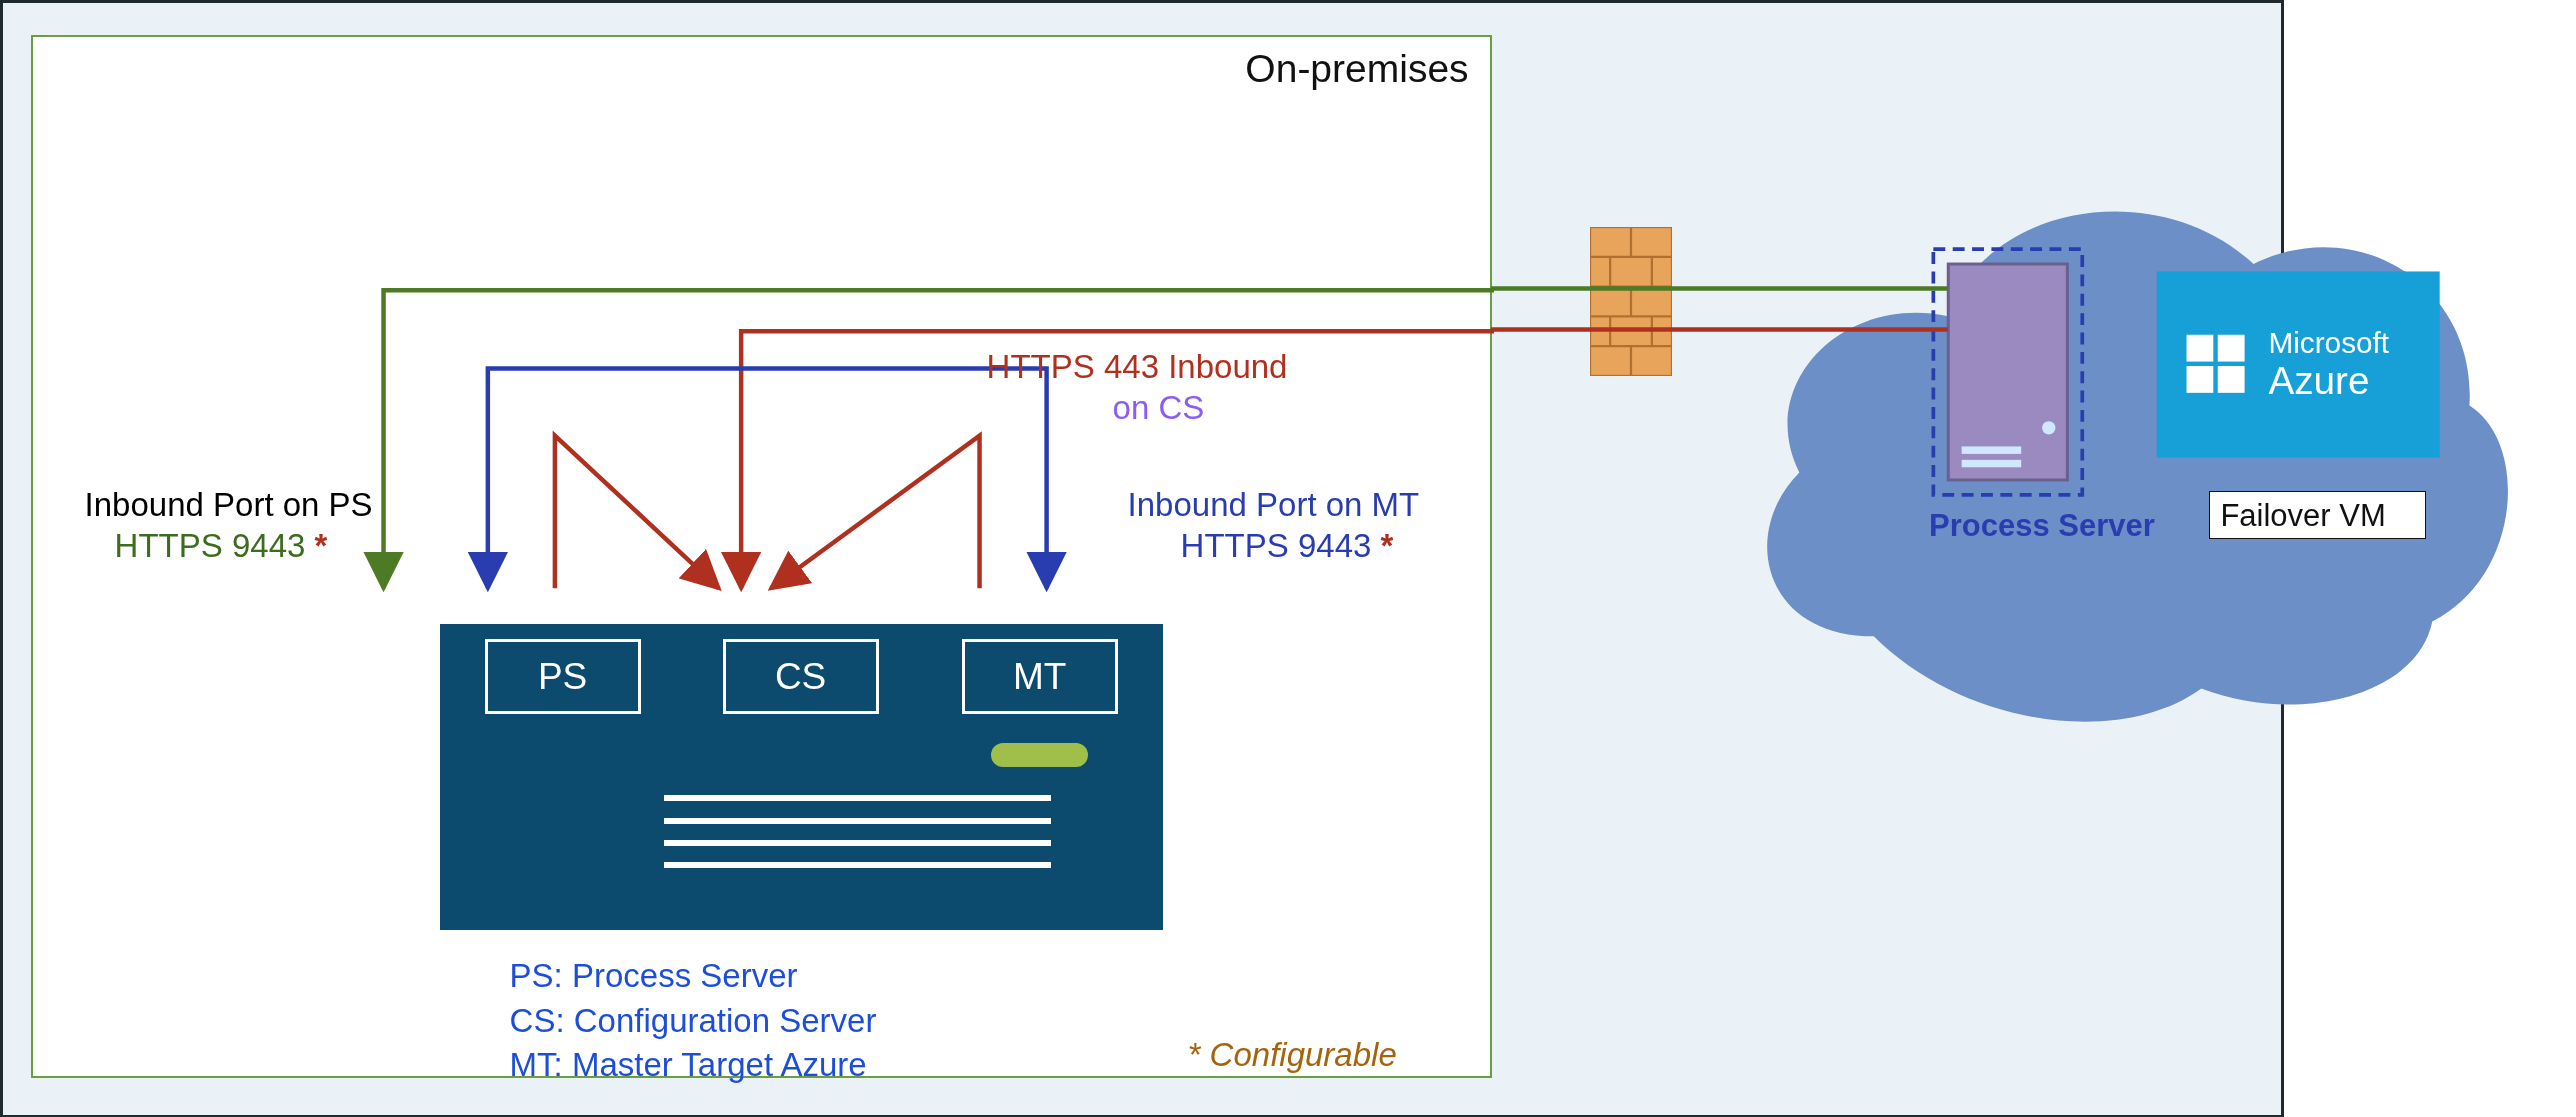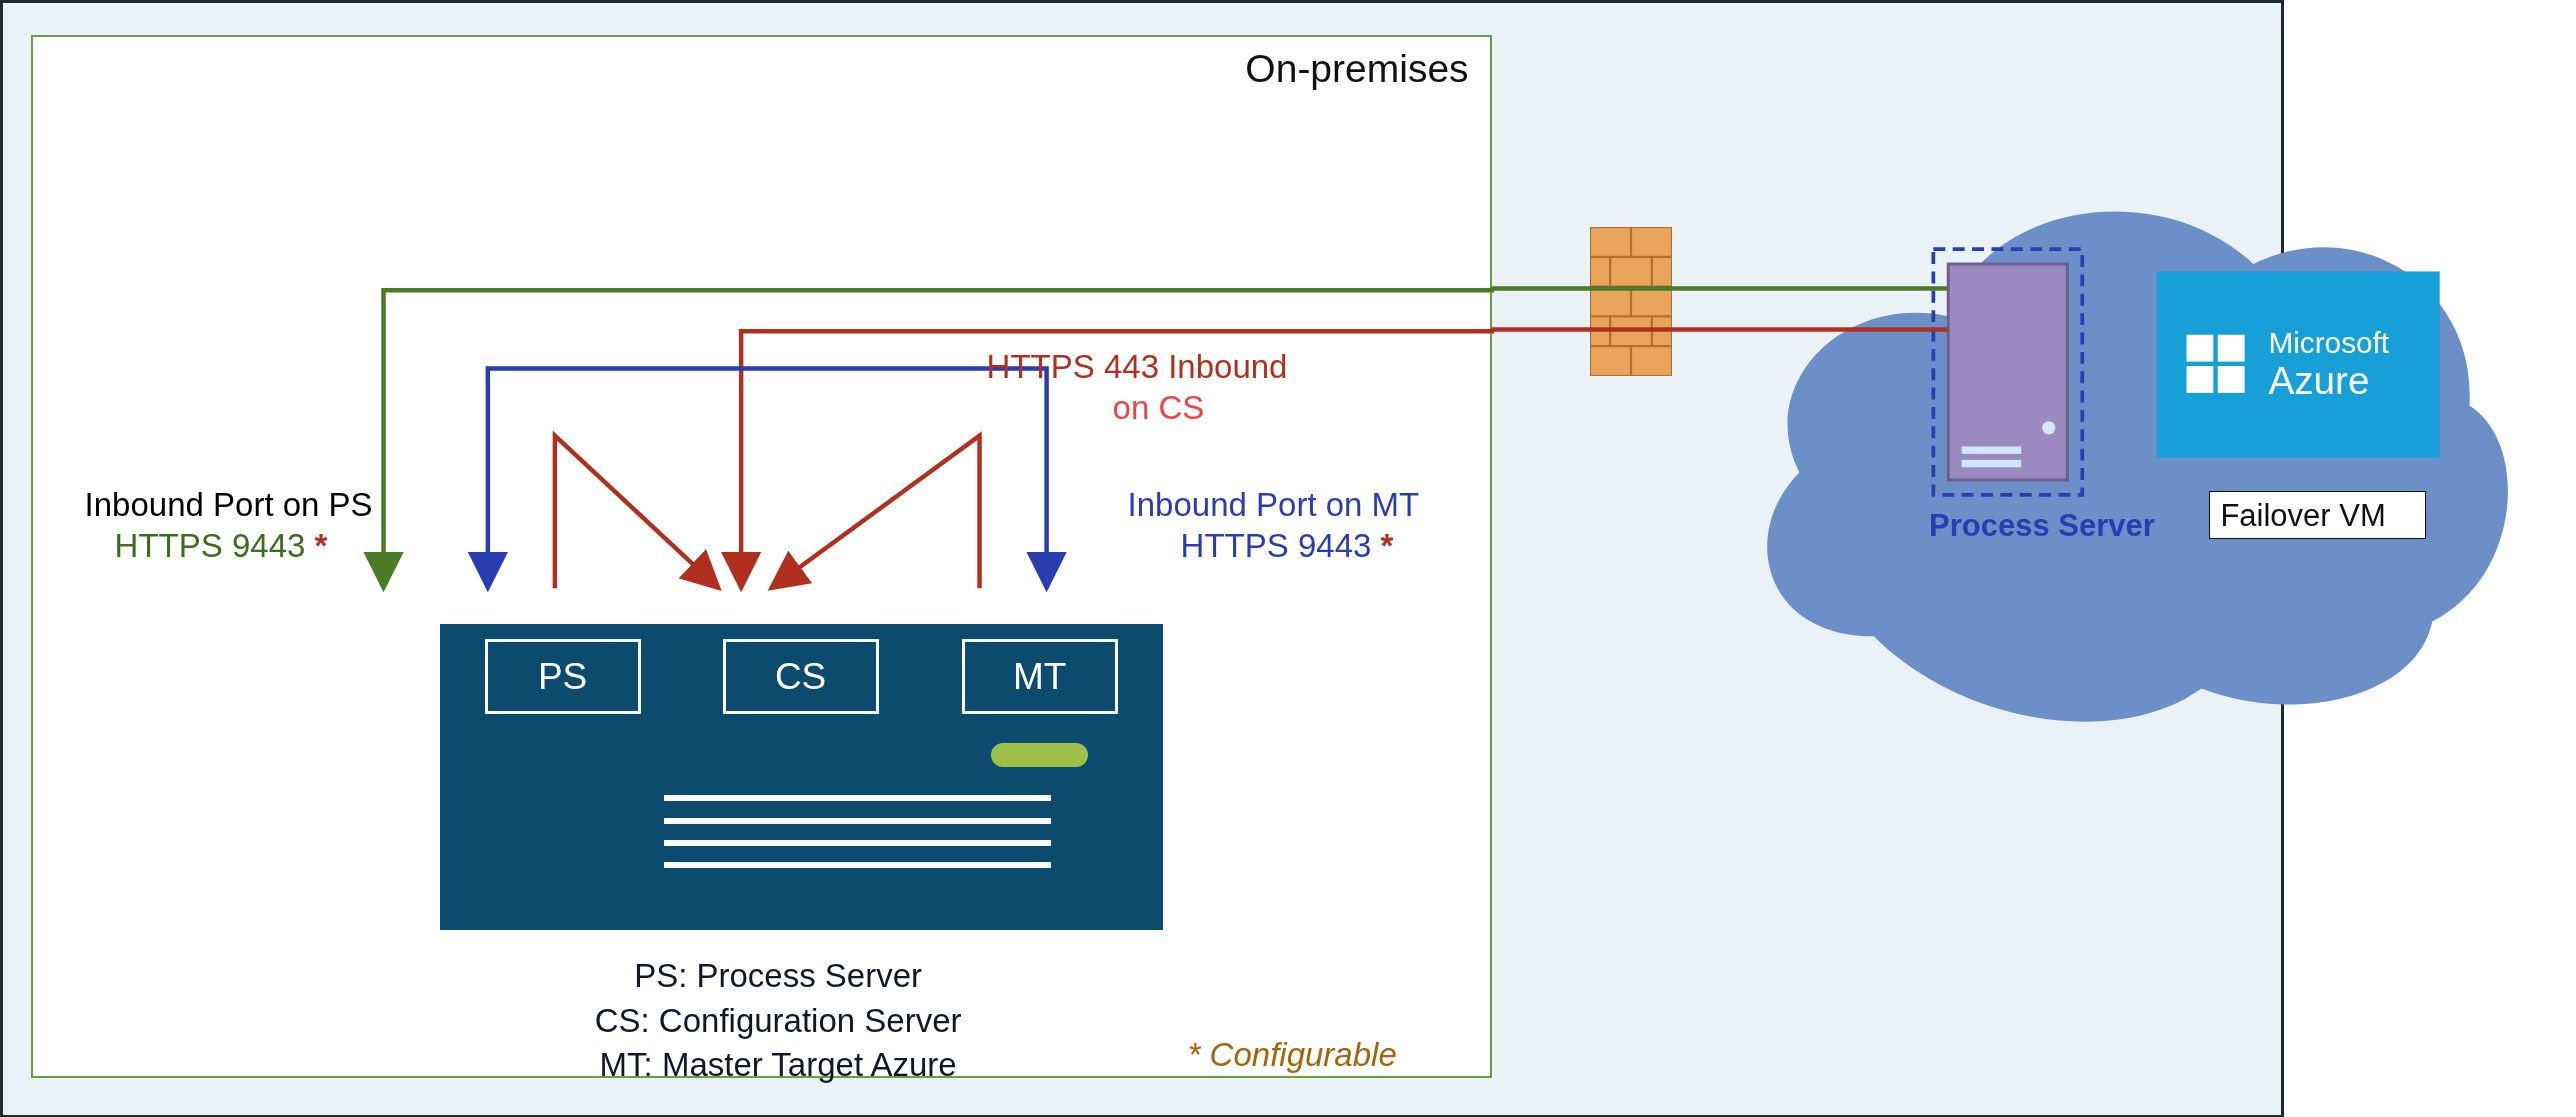--- a/index.html
+++ b/index.html
@@ -7,29 +7,29 @@
   .onprem{position:absolute;left:27.6px;top:32px;width:1461px;height:1043px;background:#fff;border:2.2px solid #6b9e3f;box-sizing:border-box}
   .onprem-title{position:absolute;top:10.4px;right:21px;font-size:39px;color:#111}
   
   .server{position:absolute;left:407px;top:587px;width:723px;height:306px;background:#0c4a6e}
   .slot{position:absolute;top:15px;width:156px;height:75px;border:3px solid #fff;box-sizing:border-box;color:#fff;font-size:37px;display:flex;align-items:center;justify-content:center}
   .slot-ps{left:45px}
   .slot-cs{left:283px}
   .slot-mt{left:522px}
   .led{position:absolute;left:551px;top:119px;width:97px;height:24px;border-radius:12px;background:#9fbf4a}
   .bar{position:absolute;left:224px;height:6px;background:#fff;width:387px}
-  .legend{position:absolute;left:477px;top:917px;width:537px;font-size:33px;color:#0f172a;text-align:center;line-height:1.35}
+  .legend{position:absolute;left:477px;top:917px;width:537px;font-size:33px;color:#1d4ed8;line-height:1.35}
   .configurable{position:absolute;left:1155px;top:999px;font-size:33px;color:#a4640c;font-style:italic}
   
   .lbl{position:absolute;font-size:33px;line-height:1.25;text-align:left}
   .lbl-ps1{left:52px;top:447px;color:#000000}
   .lbl-ps2{left:82px;top:488px;color:#3d6c1e}
   .asterisk{color:#b03020;font-weight:bold}
   .lbl-cs1{left:954px;top:309px;color:#b03020}
-  .lbl-cs2{left:1080px;top:350px;color:#ef4444}
+  .lbl-cs2{left:1080px;top:350px;color:#8b5cf6}
   .lbl-mt1{left:1095px;top:447px;color:#2a3db0}
   .lbl-mt2{left:1148px;top:488px;color:#2a3db0}
   
   .cloud{position:absolute;left:1714px;top:127px;width:805px;height:618px}
   .ps-label{position:absolute;left:1926px;top:505px;font-size:31px;color:#2a3db0;font-weight:700}
   .fo-label{position:absolute;left:2206px;top:488px;width:194px;font-size:31px;color:#111;background:#fff;border:1.5px solid #111;padding:4.5px 10.4px;line-height:1.2}
   
   .fw{position:absolute;left:1587px;top:224px;width:82px;height:149px}
 </style>
 </head>

